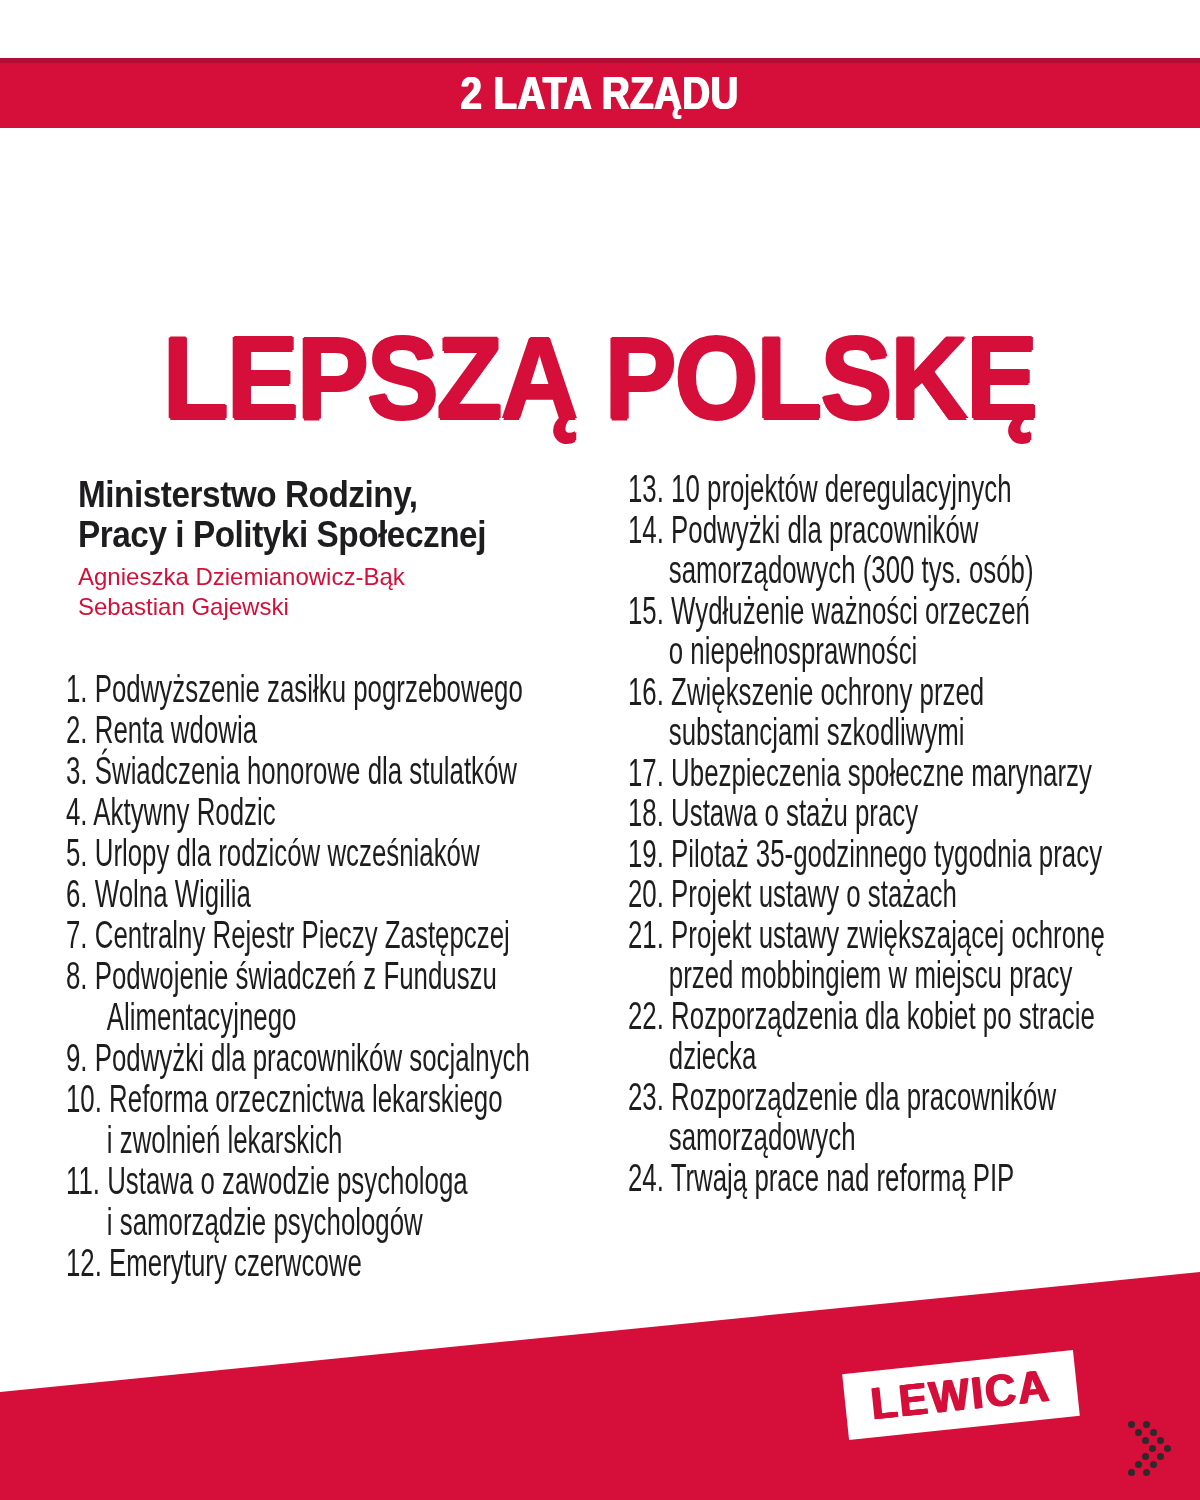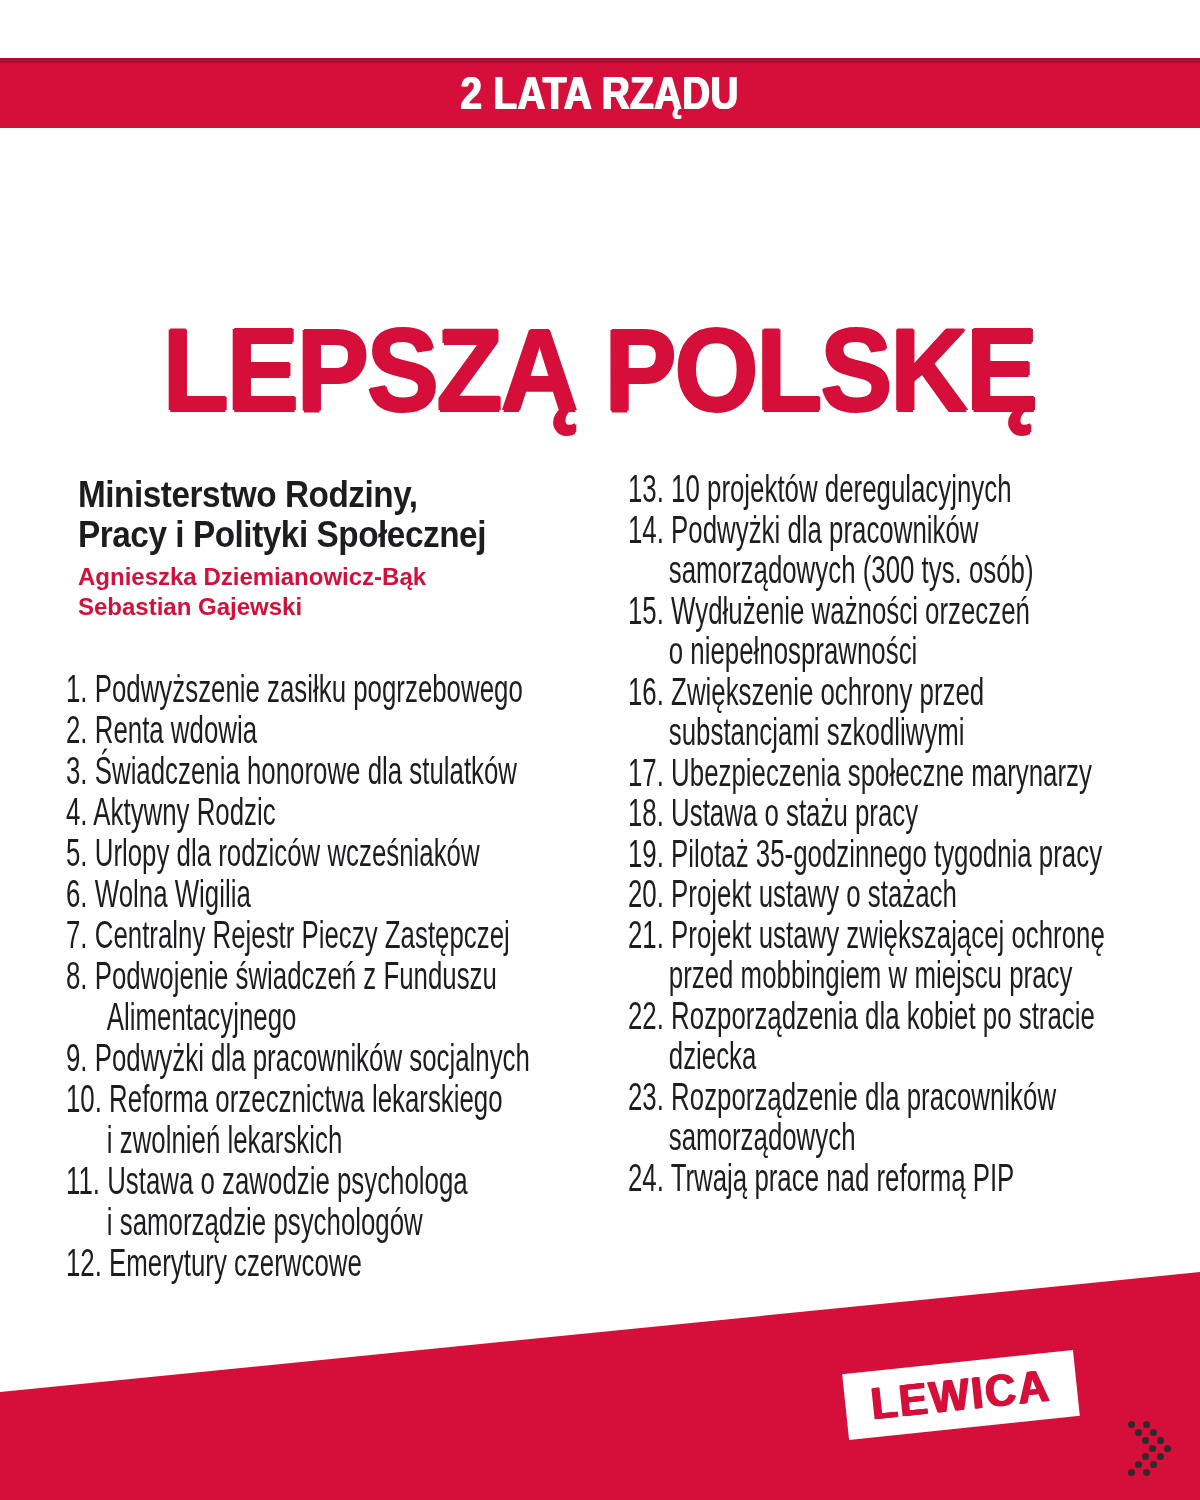--- a/index.html
+++ b/index.html
@@ -26,39 +26,39 @@
     color:var(--white);font-weight:bold;font-size:47px;line-height:65px;
     transform:scaleX(0.82);transform-origin:center;
     letter-spacing:0.5px;
     text-shadow:1px 0 0 var(--white),-1px 0 0 var(--white);
     white-space:nowrap;
   }
 
   
   .title-line{position:absolute;left:0;width:1200px;text-align:center;color:var(--brand-red);font-weight:bold;white-space:nowrap;}
   .title-line1{top:123px;font-size:196px;line-height:200px;}
-  .title-line2{top:310px;font-size:117px;line-height:120px;}
+  .title-line2{top:318px;font-size:117px;line-height:120px;}
   .squeeze-94{display:inline-block;transform:scaleX(0.94);transform-origin:center;}
   .squeeze-92{display:inline-block;transform:scaleX(0.92);transform-origin:center;}
   .fat{
     letter-spacing:-2px;
     text-shadow:1.5px 0 0 var(--brand-red),-1.5px 0 0 var(--brand-red),
                 0 1.5px 0 var(--brand-red),0 -1.5px 0 var(--brand-red);
   }
 
   
   .ministry-heading{
     position:absolute;left:78px;top:475px;width:640px;
     color:var(--text-black);font-weight:bold;font-size:37px;line-height:40px;
     letter-spacing:-0.5px;white-space:pre-line;
     transform:scaleX(0.9);transform-origin:0 0;
   }
   .ministers{
     position:absolute;left:78px;top:562px;width:500px;
-    color:var(--brand-red);font-weight:bold;font-size:24px;line-height:30px;
+    color:var(--brand-red);font-weight:normal;font-size:24px;line-height:30px;
     white-space:nowrap;
   }
 
   
   .list{
     position:absolute;color:var(--text-black);font-size:38px;
     transform:scaleX(0.68);transform-origin:0 0;width:820px;
   }
   .list-left{left:66px;top:669px;line-height:41px;}
   .list-right{left:628px;top:469px;line-height:40.5px;}

